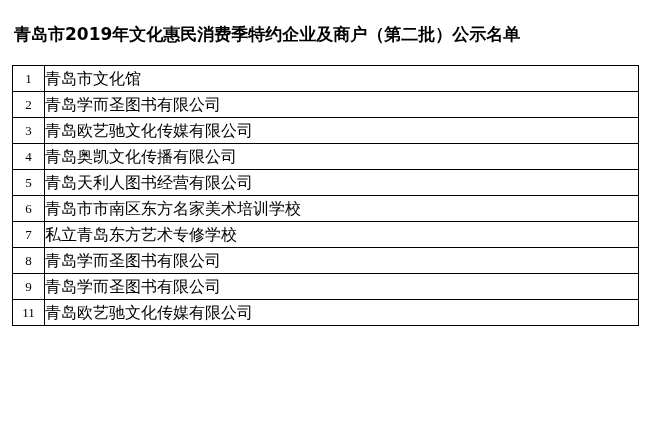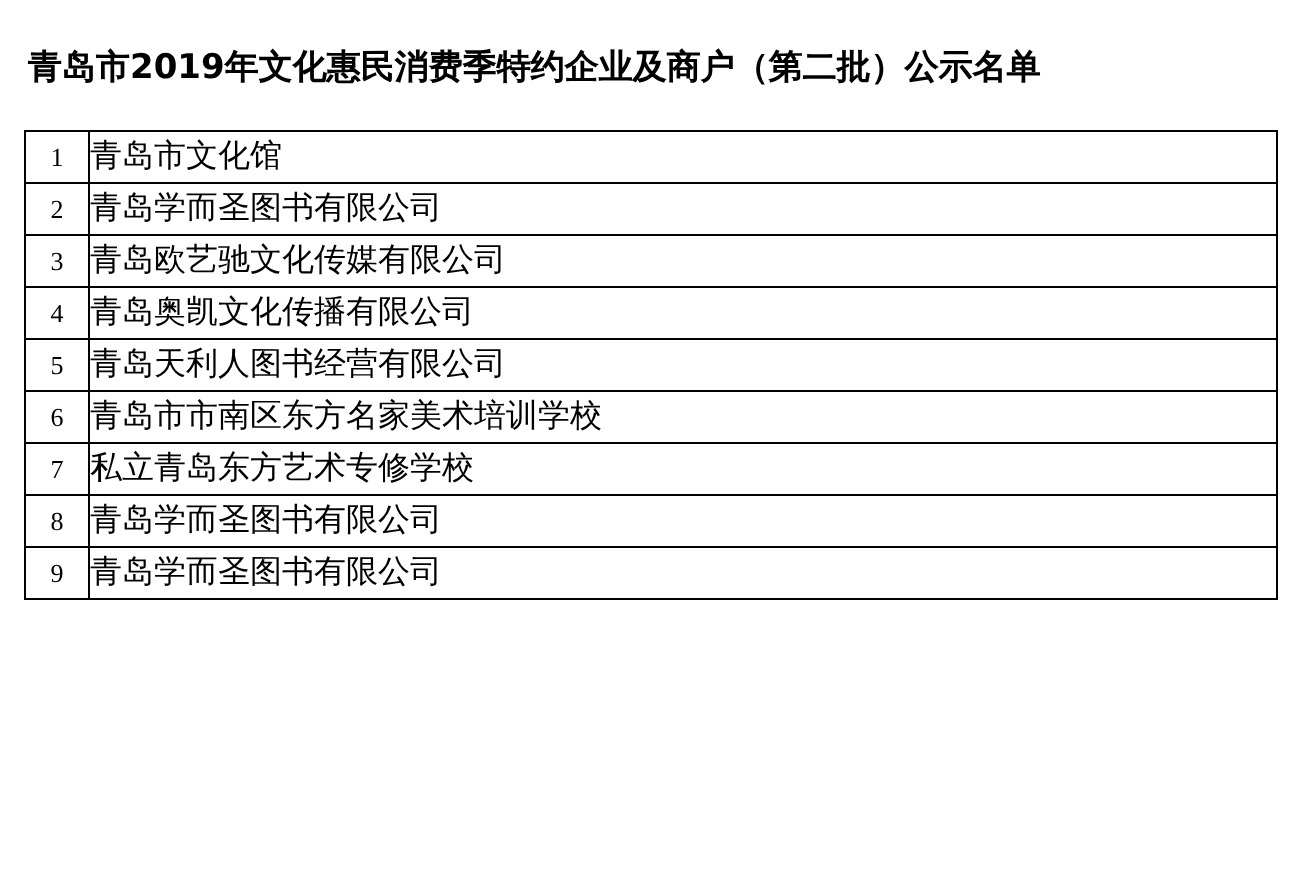--- a/index.html
+++ b/index.html
@@ -100,17 +100,21 @@
           <td class="name">私立青岛东方艺术专修学校</td>
         </tr>
         <tr>
           <td class="idx">8</td>
           <td class="name">青岛学而圣图书有限公司</td>
         </tr>
         <tr>
           <td class="idx">9</td>
           <td class="name">青岛学而圣图书有限公司</td>
         </tr>
+        <tr>
+          <td class="idx">11</td>
+          <td class="name">青岛欧艺驰文化传媒有限公司</td>
+        </tr>
       </tbody>
     </table>
   </div>
 
 </div>
 
 </body></html>

